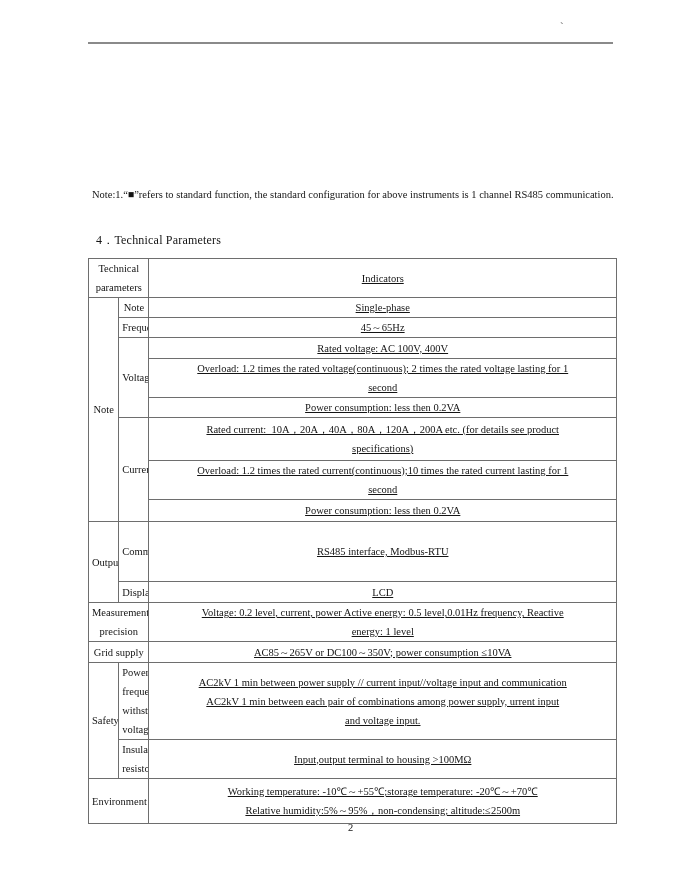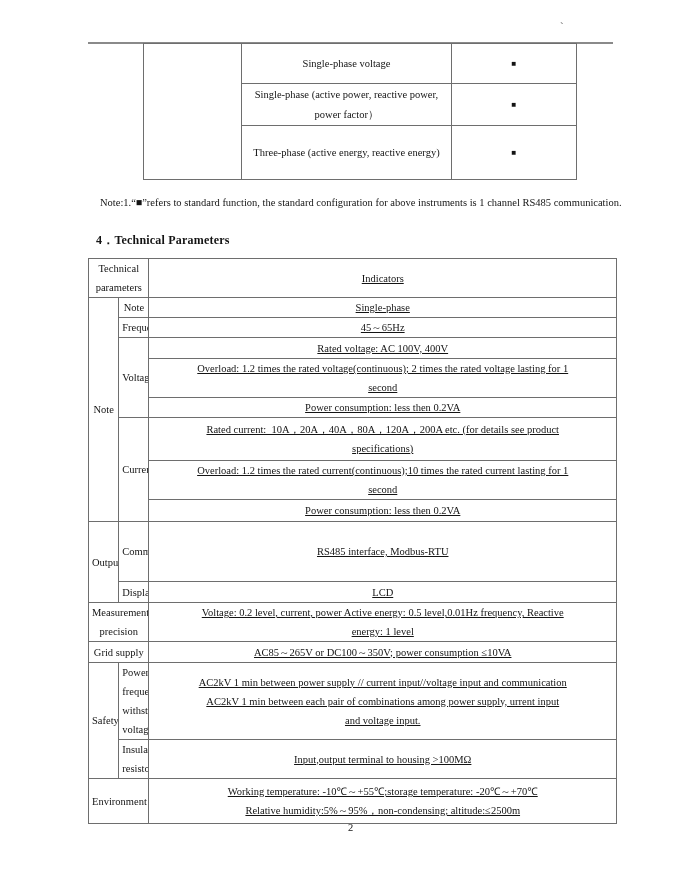--- a/index.html
+++ b/index.html
@@ -20,64 +20,46 @@
     white-space:pre-line; overflow:hidden;
   }
 
   .top-table { position:absolute; left:143px; top:43px; width:412px; }
   .top-table td { line-height:20px; }
   .top-table .c-empty { width:91px; }
   .top-table .c-label { width:203px; }
   .top-table .c-mark  { width:118px; font-size:8px; }
 
   .note {
-    position:absolute; left:88px; top:181px; width:525px; margin:12px;
+    position:absolute; left:88px; top:181px; width:525px; margin:4px;
     font-size:10.5px; line-height:19.5px; text-align:justify; text-align-last:left;
   }
   .heading {
     position:absolute; left:96px; top:232px; margin:0;
-    font-size:12px; font-weight:bold; letter-spacing:0.2px;
+    font-size:12px; font-weight:normal; letter-spacing:0.2px;
   }
 
   .main-table { position:absolute; left:88px; top:258px; width:529px; }
   .main-table .col-a { width:45px;margin-left:40px; }
   .main-table .col-b { width:89px; }
   .main-table .col-c { width:395px;text-decoration:underline; }
 
   .page-number {
     position:absolute; left:88px; top:822px; width:525px;
     text-align:center; font-size:10.5px;
   }
 </style>
 </head>
 <body>
 
 <div class="page">
 
   <div class="hr-rule"></div>
   <div class="stray">`</div>
 
-  <table class="top-table">
-    <tbody>
-        <tr style="height:40px">
-      <td class="c-empty" rowspan="3"></td>
-      <td class="c-label">Single-phase voltage</td>
-      <td class="c-mark">■</td>
-    </tr>
-    <tr style="height:42px">
-      <td class="c-label">Single-phase (active power, reactive power,
-power factor）</td>
-      <td class="c-mark">■</td>
-    </tr>
-    <tr style="height:54px">
-      <td class="c-label">Three-phase (active energy, reactive energy)</td>
-      <td class="c-mark">■</td>
-    </tr>
-  </tbody>
-    </table>
 
   <p class="note">Note:1.“■”refers to standard function, the standard configuration for above instruments is 1 channel RS485 communication.</p>
 
   <h2 class="heading">4．Technical Parameters</h2>
 
   <table class="main-table">
     <tbody>
         <tr style="height:25px">
       <td class="col-a" colspan="2">Technical parameters</td>
       <td class="col-c">Indicators</td>

